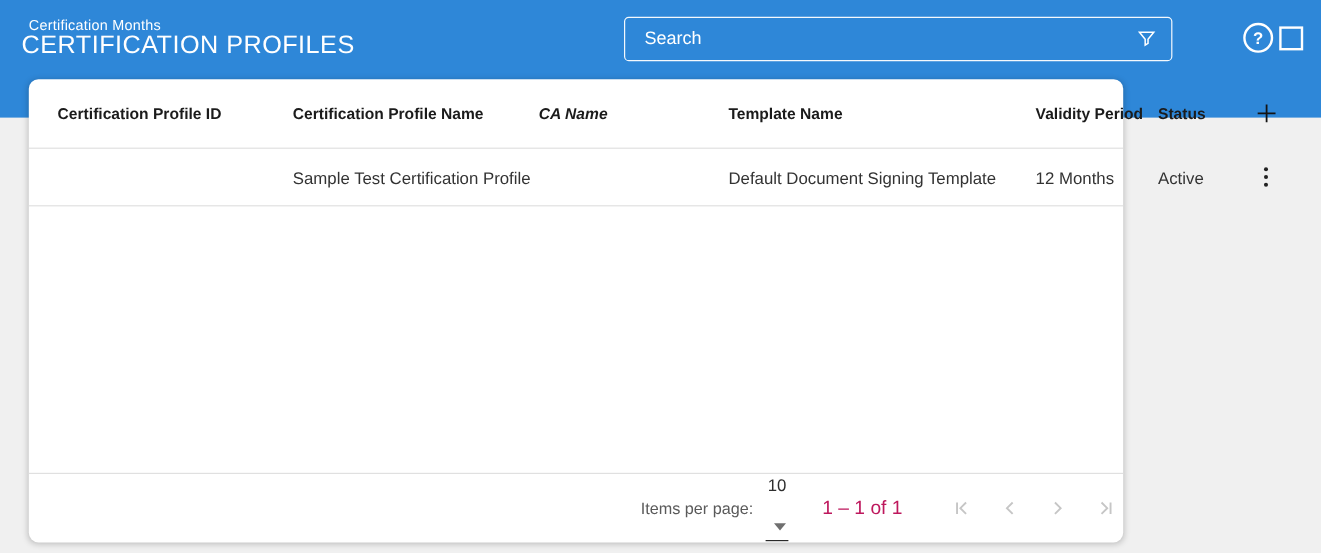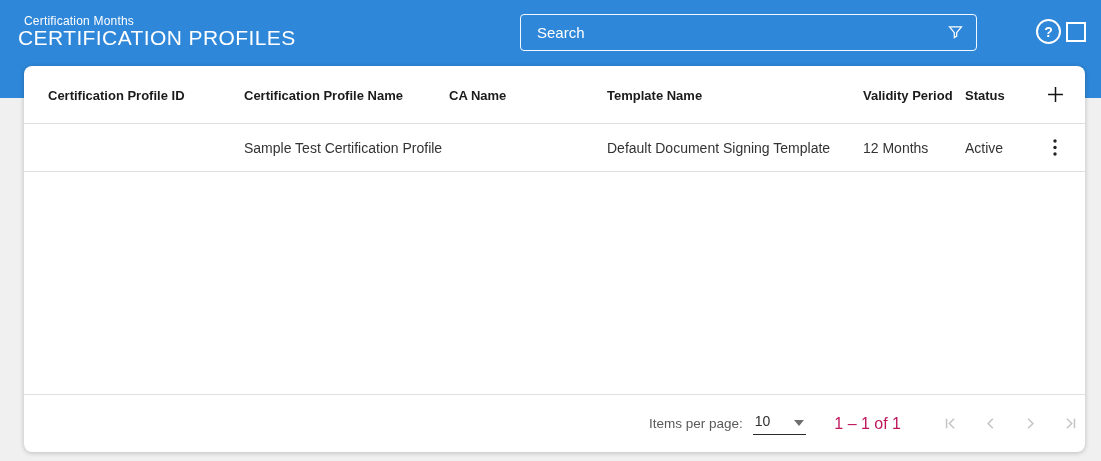--- a/index.html
+++ b/index.html
@@ -44,60 +44,60 @@
     color:#ffffff;font-size:14px;font-weight:bold;cursor:pointer;
     background:transparent;padding:0;
   }
   .square-btn{
     position:absolute;left:1066px;top:22px;width:20px;height:20px;
     box-sizing:border-box;border:2px solid #ffffff;background:transparent;
     cursor:pointer;padding:0;
   }
   
   .card{
-    position:absolute;left:24px;top:66px;width:1061px;height:386px;
+    position:absolute;left:24px;top:66px;width:912px;height:386px;
     background:#ffffff;border-radius:8px;
     box-shadow:0 1px 5px rgba(0,0,0,.22);
   }
   .thead{
     position:relative;height:57px;border-bottom:1px solid #e0e0e0;
   }
   .th{
     position:absolute;top:50%;transform:translateY(-50%);
     font-size:13px;font-weight:bold;color:#1b1b1b;white-space:nowrap;
   }
   .trow{
     position:relative;height:47px;border-bottom:1px solid #e0e0e0;
     font-size:14px;color:#333333;
   }
   .td{
     position:absolute;top:50%;transform:translateY(-50%);white-space:nowrap;
   }
   .id-link{
     color:#2d2d2d;text-decoration:underline;cursor:pointer;
   }
-  .c1{left:24px;} .c2{left:220px;} .c3{left:425px;}
+  .c1{left:24px;} .c2{left:220px;} .c3{left:425px;font-style:italic;}
   .c4{left:583px;} .c5{left:839px;} .c6{left:941px;}
   .icon-btn{
     position:absolute;left:1016px;top:50%;transform:translateY(-50%);
     width:30px;height:30px;display:flex;align-items:center;justify-content:center;
     background:transparent;border:none;cursor:pointer;padding:0;
   }
   
   .tfoot{
     position:absolute;left:0;bottom:0;width:100%;height:58px;
     box-sizing:border-box;border-top:1px solid #e0e0e0;
     display:flex;align-items:center;justify-content:flex-end;
     padding-right:2px;
   }
   .ipp-label{font-size:13.5px;color:#5a5a5a;margin-right:10px;}
   .ipp-select{
     display:flex;align-items:flex-end;gap:24px;cursor:pointer;
     border:none;background:transparent;padding:0 2px 5px 2px;
-    border-bottom:1px solid #2a2a2a;margin-right:28px;
+    border-bottom:1px solid #2a2a2a;margin-right:28px;flex-direction:column;
   }
   .ipp-value{font-size:14px;color:#2e2e2e;}
   .caret-down{
     width:0;height:0;margin-bottom:3px;
     border-left:5px solid transparent;border-right:5px solid transparent;
     border-top:6px solid #6f6f6f;
   }
   .range-label{font-size:16px;color:#be185d;margin-right:22px;white-space:nowrap;}
   .nav-btn{
     width:26px;height:26px;margin-left:14px;

